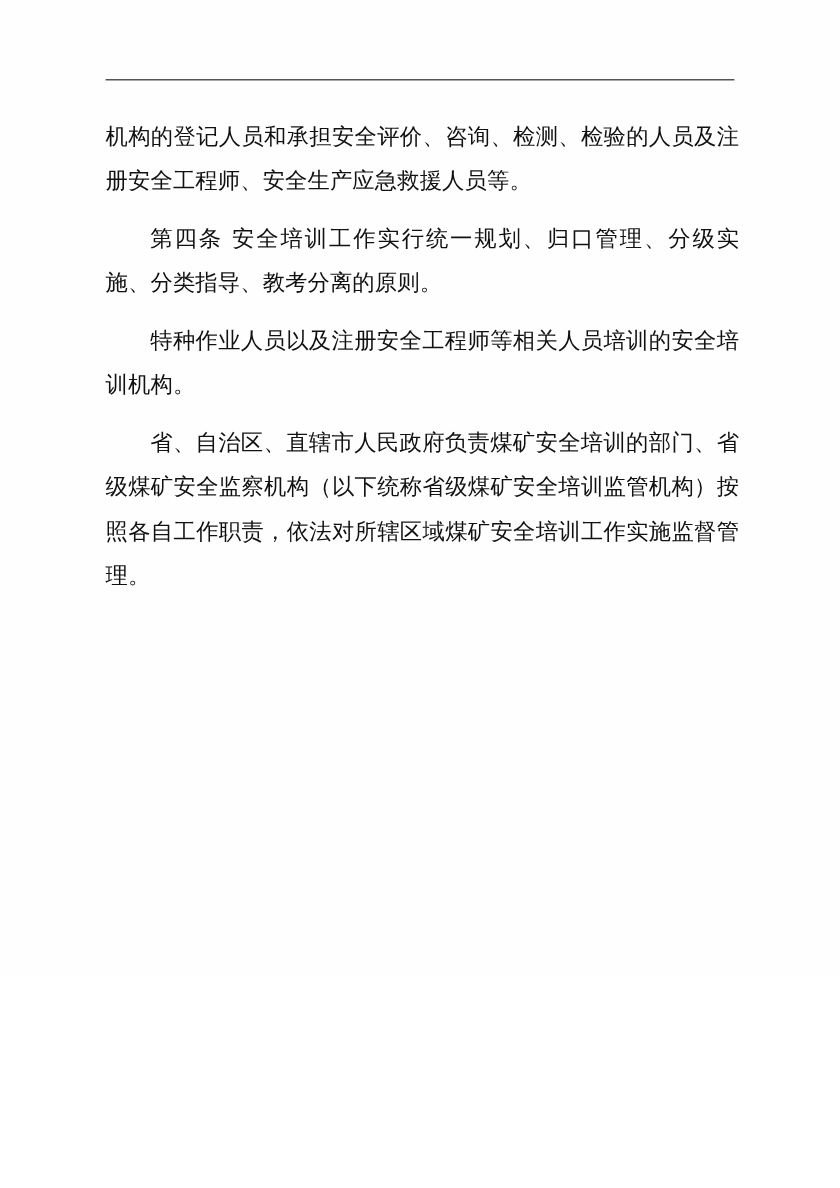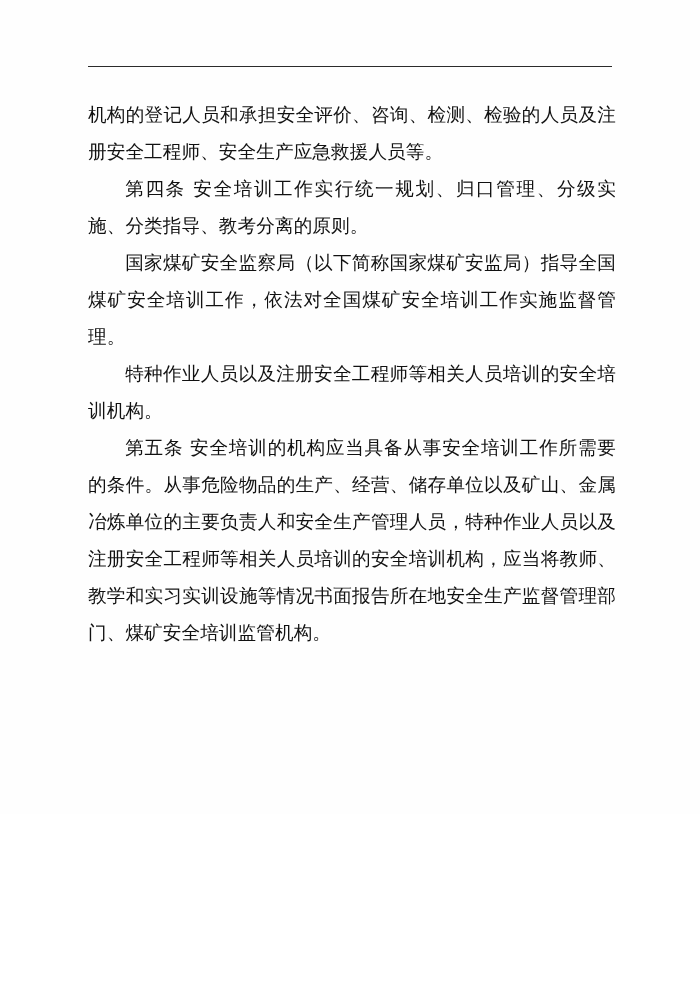--- a/index.html
+++ b/index.html
@@ -44,31 +44,30 @@
   }
   .para {
     margin: 0;
     padding: 0;
     text-indent: 0;
   }
   .para.indent {
     text-indent: 2em;
   }
   .para + .para {
-    margin-top: 0;
+    margin-top: 11px;
   }
 </style>
 </head>
 <body>
 
 <div class="page">
 
   <div class="header-rule"></div>
 
   <div class="body-text">
     <p class="para">机构的登记人员和承担安全评价、咨询、检测、检验的人员及注册安全工程师、安全生产应急救援人员等。</p>
     <p class="para indent">第四条 安全培训工作实行统一规划、归口管理、分级实施、分类指导、教考分离的原则。</p>
-    <p class="para indent">国家煤矿安全监察局（以下简称国家煤矿安监局）指导全国煤矿安全培训工作，依法对全国煤矿安全培训工作实施监督管理。</p>
     <p class="para indent">特种作业人员以及注册安全工程师等相关人员培训的安全培训机构。</p>
-    <p class="para indent">第五条 安全培训的机构应当具备从事安全培训工作所需要的条件。从事危险物品的生产、经营、储存单位以及矿山、金属冶炼单位的主要负责人和安全生产管理人员，特种作业人员以及注册安全工程师等相关人员培训的安全培训机构，应当将教师、教学和实习实训设施等情况书面报告所在地安全生产监督管理部门、煤矿安全培训监管机构。</p>
+    <p class="para indent">省、自治区、直辖市人民政府负责煤矿安全培训的部门、省级煤矿安全监察机构（以下统称省级煤矿安全培训监管机构）按照各自工作职责，依法对所辖区域煤矿安全培训工作实施监督管理。</p>
   </div>
 
 </div>
 
 </body></html>

